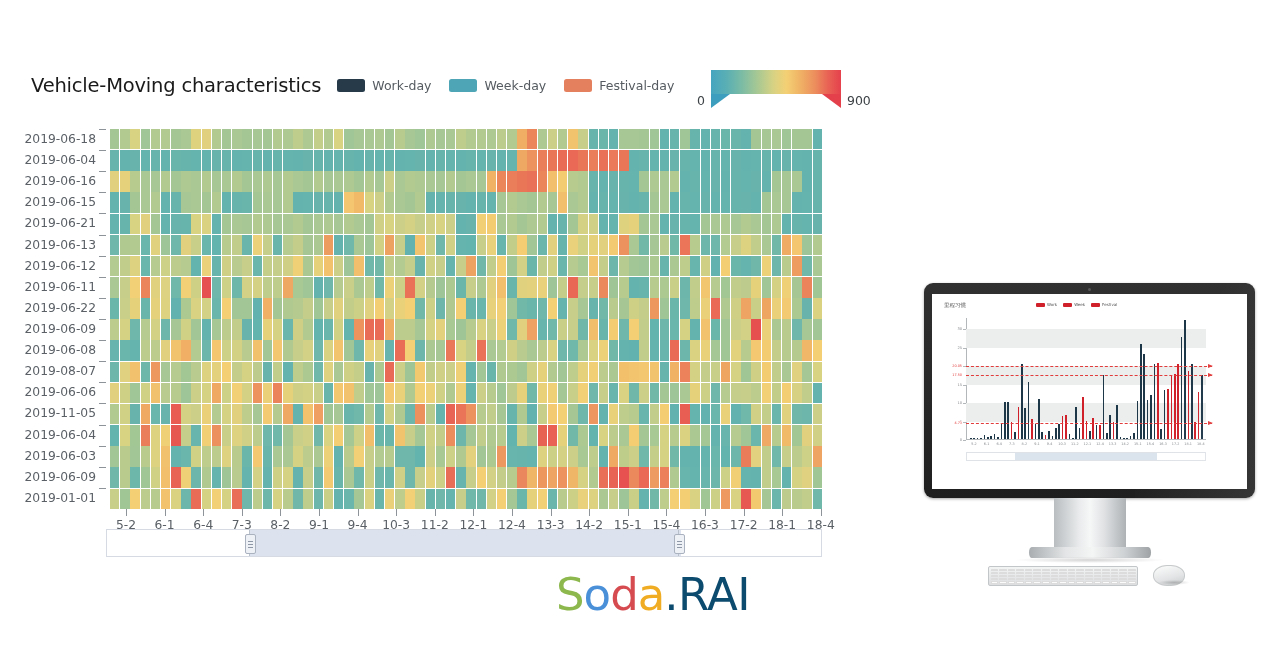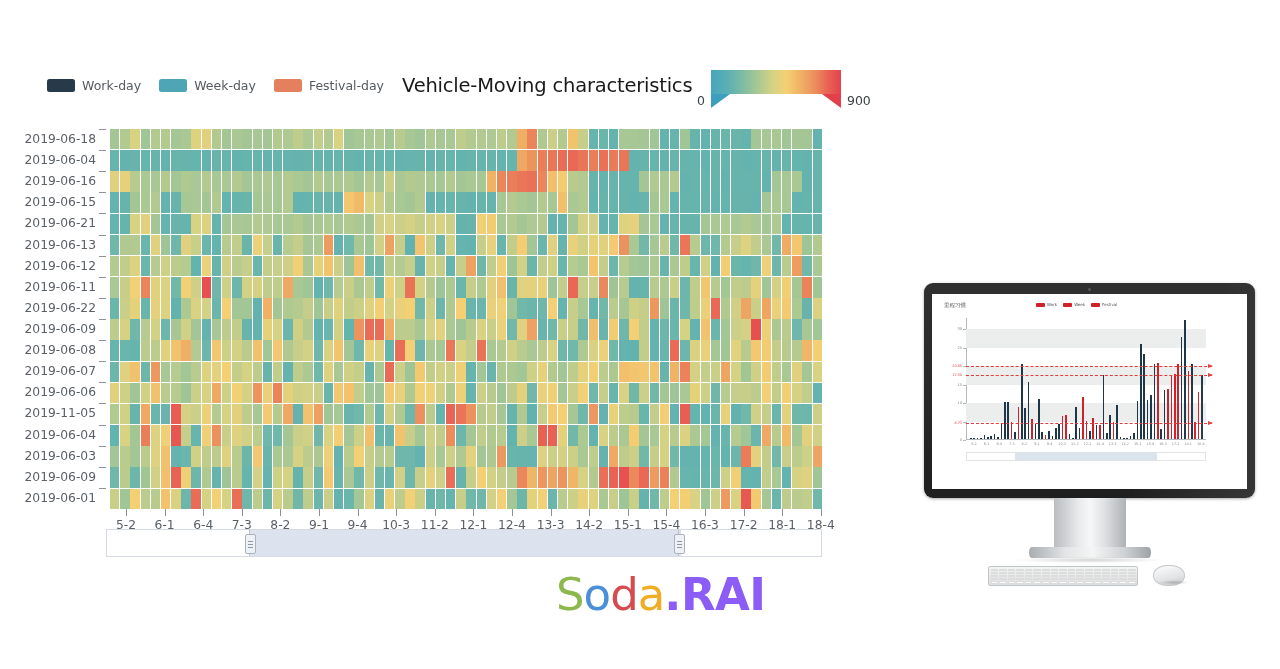--- a/index.html
+++ b/index.html
@@ -74,21 +74,21 @@
   .rs-grip{width:5px;height:1px;background:#8e97a6;}
   .rs-stem{position:absolute;top:0;bottom:0;width:1px;background:#b9c1cd;}
 
   
   #logo{position:absolute;left:556px;top:568px;font-size:45px;letter-spacing:-1px;
      font-family:"DejaVu Sans",sans-serif;white-space:nowrap;}
   #logo .g1{color:#8cb84e;}
   #logo .g2{color:#4a90d9;}
   #logo .g3{color:#d64b50;}
   #logo .g4{color:#f0ad24;}
-  #logo .g5{color:#8b5cf6;font-weight:bold;letter-spacing:-0.5px;}
+  #logo .g5{color:#0c4a6e;font-weight:normal;letter-spacing:-0.5px;}
 
   
   #monitor-panel{position:absolute;left:900px;top:270px;width:380px;height:330px;}
   #monitor-bezel{position:absolute;left:24px;top:13px;width:331px;height:215px;
      background:linear-gradient(180deg,#303030 0%,#1f1f1f 100%);
      border-radius:9px;box-shadow:0 1px 3px rgba(0,0,0,.35);}
   #monitor-dot{position:absolute;left:50%;top:5px;width:3px;height:3px;margin-left:-1.5px;
      background:#565656;border-radius:50%;}
   #monitor-screen{position:absolute;left:8px;top:11px;right:8px;bottom:9px;background:#ffffff;
      overflow:hidden;}
@@ -141,35 +141,35 @@
   #mini-slider{position:absolute;left:34px;top:158px;width:240px;height:9px;
      border:0.7px solid #dfe3e8;box-sizing:border-box;background:#fff;}
   #mini-slider-fill{position:absolute;top:0;bottom:0;left:20%;right:20%;background:#dbe3ec;}
 </style>
 </head>
 <body>
 
 <div id="chart-panel">
 
   <div id="chart-header">
+    <div id="chart-title">Vehicle-Moving characteristics</div>
     <div id="legend">
         <div class="legend-item">
           <div class="legend-swatch" style="background: rgb(38, 58, 74);"></div>
           <div class="legend-label">Work-day</div>
         </div>
         <div class="legend-item">
           <div class="legend-swatch" style="background: rgb(77, 165, 181);"></div>
           <div class="legend-label">Week-day</div>
         </div>
         <div class="legend-item">
           <div class="legend-swatch" style="background: rgb(229, 128, 94);"></div>
           <div class="legend-label">Festival-day</div>
         </div>
       </div>
-    <div id="chart-title">Vehicle-Moving characteristics</div>
   </div>
 
   <div id="colorbar-wrap">
     <div id="cb-min">0</div>
     <div id="colorbar-body">
       <div id="colorbar-bar"></div>
       <div class="cb-handle" id="cb-handle-left"></div>
       <div class="cb-handle" id="cb-handle-right"></div>
     </div>
     <div id="cb-max">900</div>
@@ -191,33 +191,33 @@
       <div class="ylab" style="top: 126.667px;">2019-06-12</div>
       <div class="ytick" style="top: 126.667px;"></div>
       <div class="ylab" style="top: 147.778px;">2019-06-11</div>
       <div class="ytick" style="top: 147.778px;"></div>
       <div class="ylab" style="top: 168.889px;">2019-06-22</div>
       <div class="ytick" style="top: 168.889px;"></div>
       <div class="ylab" style="top: 190px;">2019-06-09</div>
       <div class="ytick" style="top: 190px;"></div>
       <div class="ylab" style="top: 211.111px;">2019-06-08</div>
       <div class="ytick" style="top: 211.111px;"></div>
-      <div class="ylab" style="top: 232.222px;">2019-06-07</div>
+      <div class="ylab" style="top: 232.222px;">2019-08-07</div>
       <div class="ytick" style="top: 232.222px;"></div>
       <div class="ylab" style="top: 253.333px;">2019-06-06</div>
       <div class="ytick" style="top: 253.333px;"></div>
       <div class="ylab" style="top: 274.444px;">2019-11-05</div>
       <div class="ytick" style="top: 274.444px;"></div>
       <div class="ylab" style="top: 295.556px;">2019-06-04</div>
       <div class="ytick" style="top: 295.556px;"></div>
       <div class="ylab" style="top: 316.667px;">2019-06-03</div>
       <div class="ytick" style="top: 316.667px;"></div>
       <div class="ylab" style="top: 337.778px;">2019-06-09</div>
       <div class="ytick" style="top: 337.778px;"></div>
-      <div class="ylab" style="top: 358.889px;">2019-06-01</div>
+      <div class="ylab" style="top: 358.889px;">2019-01-01</div>
       <div class="ytick" style="top: 358.889px;"></div>
     </div>
 
   <div id="heat-area">
     <div id="heat-grid">
         <div class="hcell" style="background: rgb(164, 198, 149);"></div>
         <div class="hcell" style="background: rgb(178, 202, 144);"></div>
         <div class="hcell" style="background: rgb(216, 210, 131);"></div>
         <div class="hcell" style="background: rgb(160, 198, 151);"></div>
         <div class="hcell" style="background: rgb(178, 202, 144);"></div>

